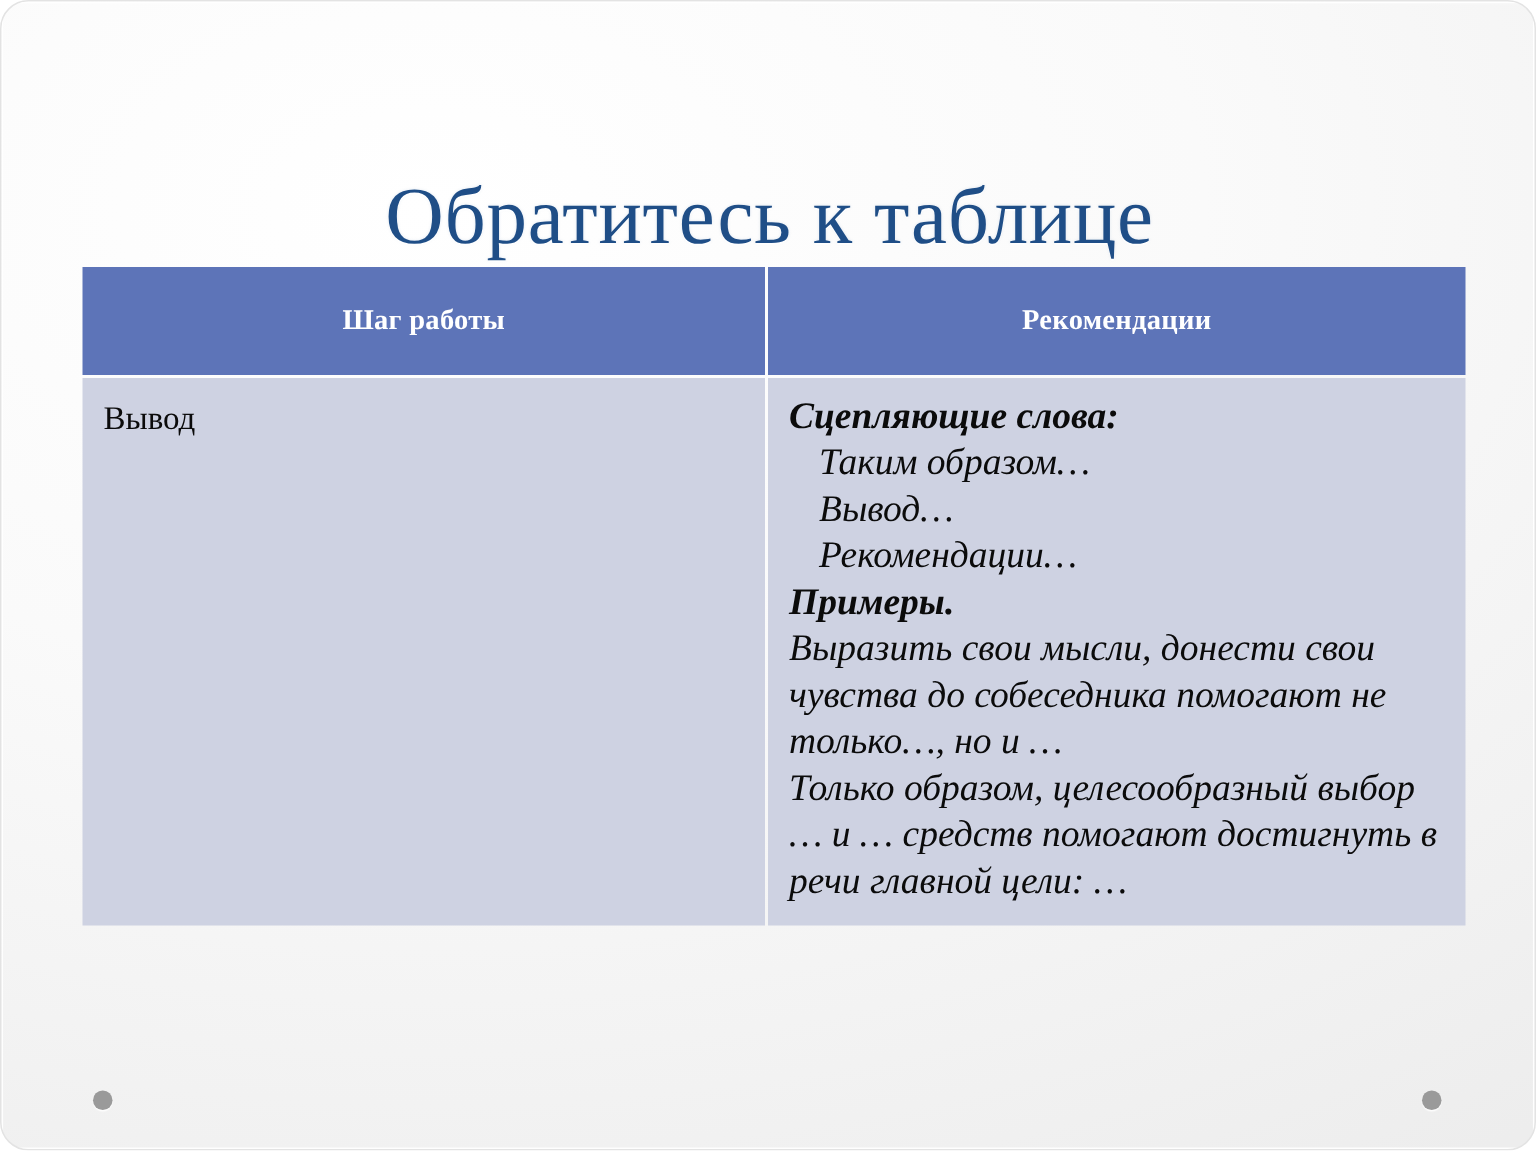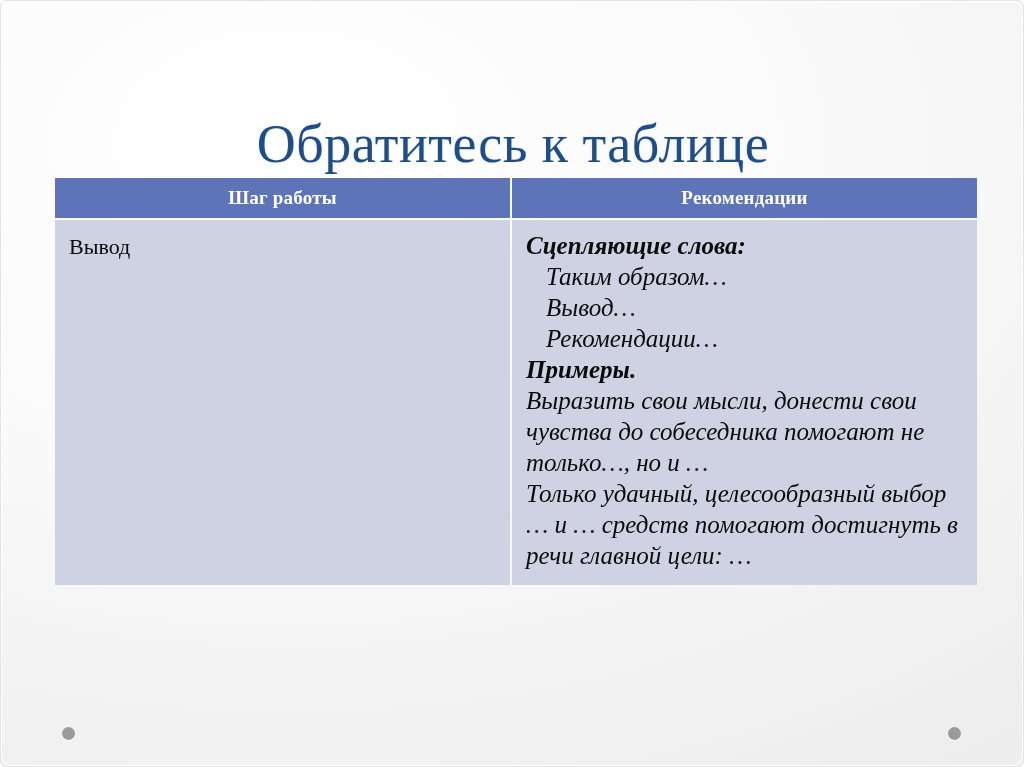--- a/index.html
+++ b/index.html
@@ -17,21 +17,21 @@
 
   
   .slide {
     position: relative;
     width: 1024px;
     height: 767px;
     box-sizing: border-box;
     background:
       radial-gradient(120% 100% at 28% 18%, #ffffff 0%, #fafafa 42%, #f2f2f2 78%, #ededed 100%);
     border: 1px solid #e3e3e3;
-    border-radius: 6px;
+    border-radius: 19px;
     overflow: hidden;
   }
   
   .slide::after {
     content: "";
     position: absolute;
     inset: 0;
     border-radius: 10px;
     box-shadow: inset 0 0 0 1px rgba(255,255,255,0.9),
                 inset 0 1px 2px rgba(255,255,255,0.8);
@@ -74,21 +74,21 @@
 
   table.rec-table th {
     background: #5d74b8;
     color: #ffffff;
     font-family: "Liberation Serif", "DejaVu Serif", serif;
     font-size: 19px;
     font-weight: 700;
     text-align: center;
     vertical-align: middle;
     height: 36px;
-    padding: 2px 6px;
+    padding: 18px 6px;
     letter-spacing: 0.2px;
   }
 
   table.rec-table td {
     background: #ced2e2;
     vertical-align: top;
     padding: 10px 14px 14px 14px;
     color: #0b0b0b;
   }
 
@@ -160,21 +160,21 @@
       <tbody>
         <tr>
           <td class="step-cell">Вывод</td>
           <td class="rec-cell">
             <span class="lead">Сцепляющие слова:</span>
             <span class="line">Таким образом…</span>
             <span class="line">Вывод…</span>
             <span class="line">Рекомендации…</span>
             <span class="lead">Примеры.</span>
             <span class="para">Выразить свои мысли, донести свои чувства до собеседника помогают не только…, но и …</span>
-            <span class="para">Только удачный, целесообразный выбор … и … средств помогают достигнуть в речи главной цели: …</span>
+            <span class="para">Только образом, целесообразный выбор … и … средств помогают достигнуть в речи главной цели: …</span>
           </td>
         </tr>
       </tbody>
     </table>
   </div>
 
   <span class="dot dot-left"></span>
   <span class="dot dot-right"></span>
 
 </div>

